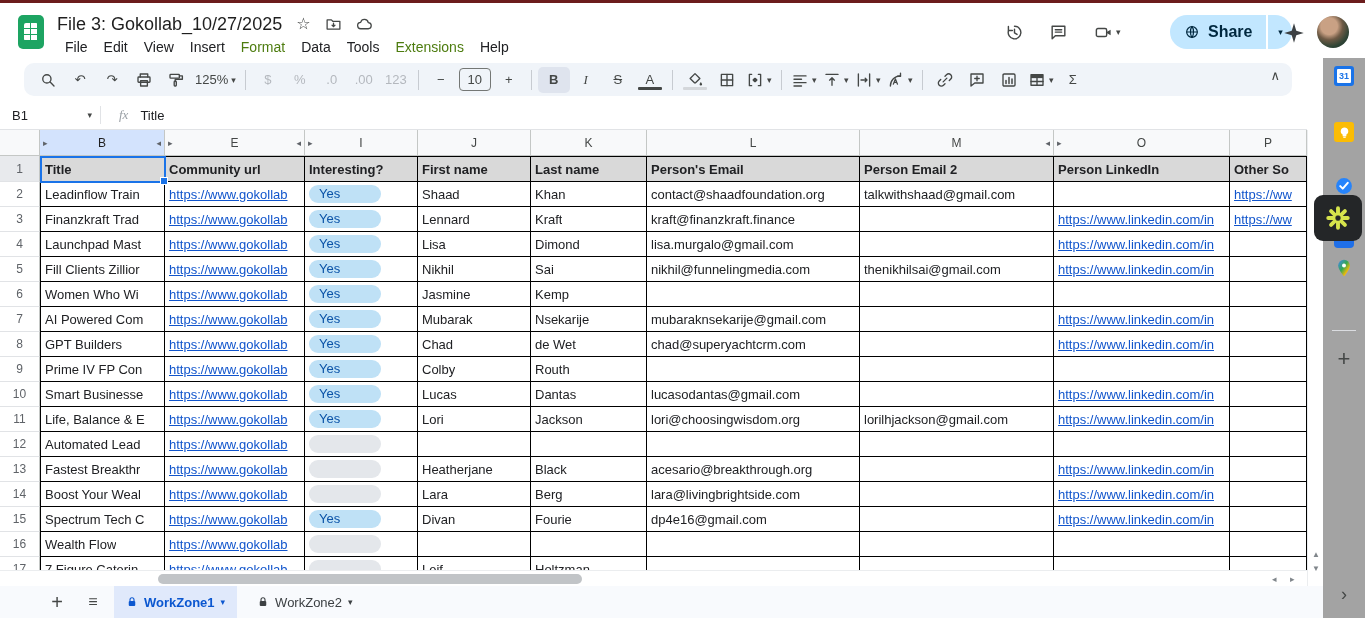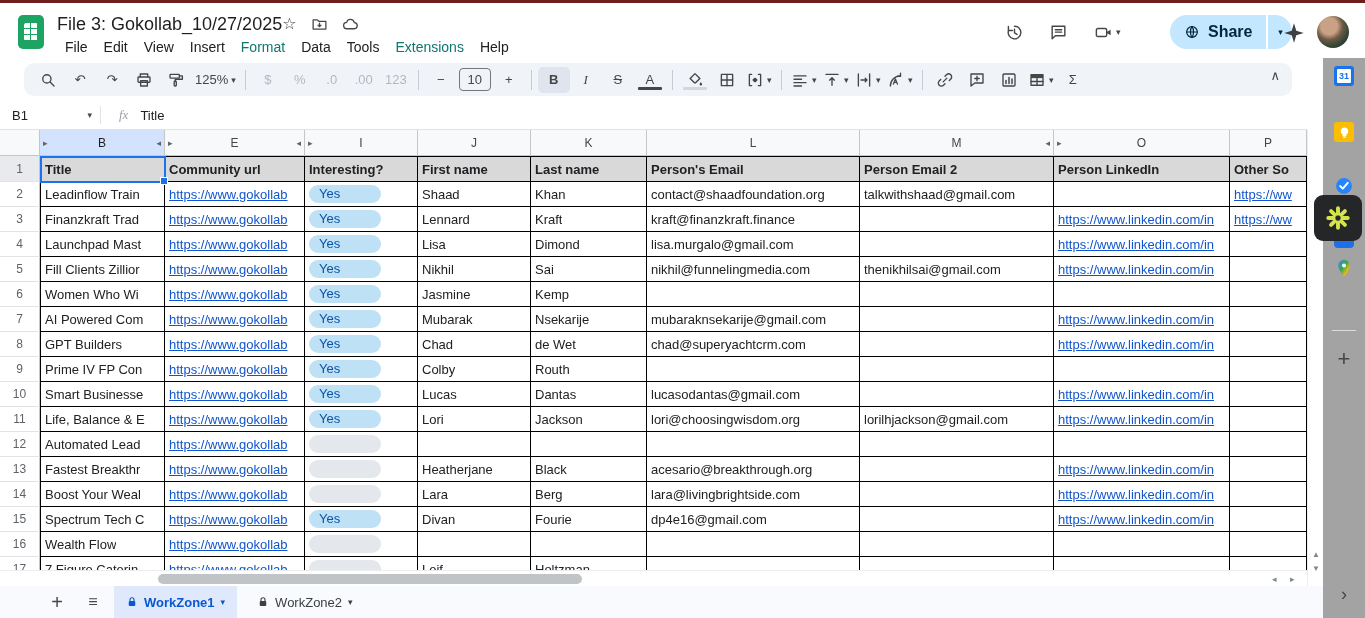--- a/index.html
+++ b/index.html
@@ -14,27 +14,27 @@
   #topstrip{position:absolute;left:0;top:0;width:1365px;height:3px;background:#6c1d1d;}
 
   
   #header{position:absolute;left:0;top:3px;width:1365px;height:55px;background:#fff;}
   #logo{position:absolute;left:18px;top:12px;width:26px;height:34px;background:#1da462;border-radius:5px;
         display:flex;align-items:center;justify-content:center;}
   #logo .grid{width:14px;height:18px;background:#fff;border-radius:2px;
         background-image:linear-gradient(#1da462 1.5px,transparent 1.5px),linear-gradient(90deg,#1da462 1.5px,transparent 1.5px);
         background-size:7px 6px;background-position:-1px -1px;}
   #title-block{position:absolute;left:57px;top:9px;}
-  #title-row{display:flex;align-items:center;height:24px;}
+  #title-row{display:flex;align-items:center;gap:14px;height:24px;}
   #doc-title{font-size:18px;color:#1f1f1f;}
   .t-icon{color:#444746;font-size:16px;line-height:1;cursor:default;}
   .t-icon svg{width:17px;height:17px;}
   #menus{display:flex;margin-top:1px;}
   .menu{font-size:14px;color:#202124;padding:2px 8px;border-radius:4px;}
-  .menu.disabled{color:#0f766e;}
+  .menu.disabled{color:#4d7c0f;}
   .hr-btn{width:26px;height:26px;display:flex;align-items:center;justify-content:center;color:#444746;}
   #history-btn{position:absolute;left:1001px;top:16px;}
   #comments-btn{position:absolute;left:1045px;top:16px;}
   #meet-btn{position:absolute;left:1090px;top:16px;display:flex;align-items:center;}
   .caret{font-size:9px;color:#444746;line-height:1;}
   #share{position:absolute;left:1170px;top:12px;height:34px;display:flex;}
   #share-main{background:var(--share_bg,#c2e7ff);border-radius:17px 0 0 17px;display:flex;align-items:center;
               gap:8px;padding:0 14px 0 14px;color:#00283f;font-size:16px;font-weight:600;}
   #share-main svg{width:16px;height:16px;stroke:#00283f;}
   #share-caret{background:var(--share_bg,#c2e7ff);border-radius:0 17px 17px 0;width:24px;margin-left:2px;

